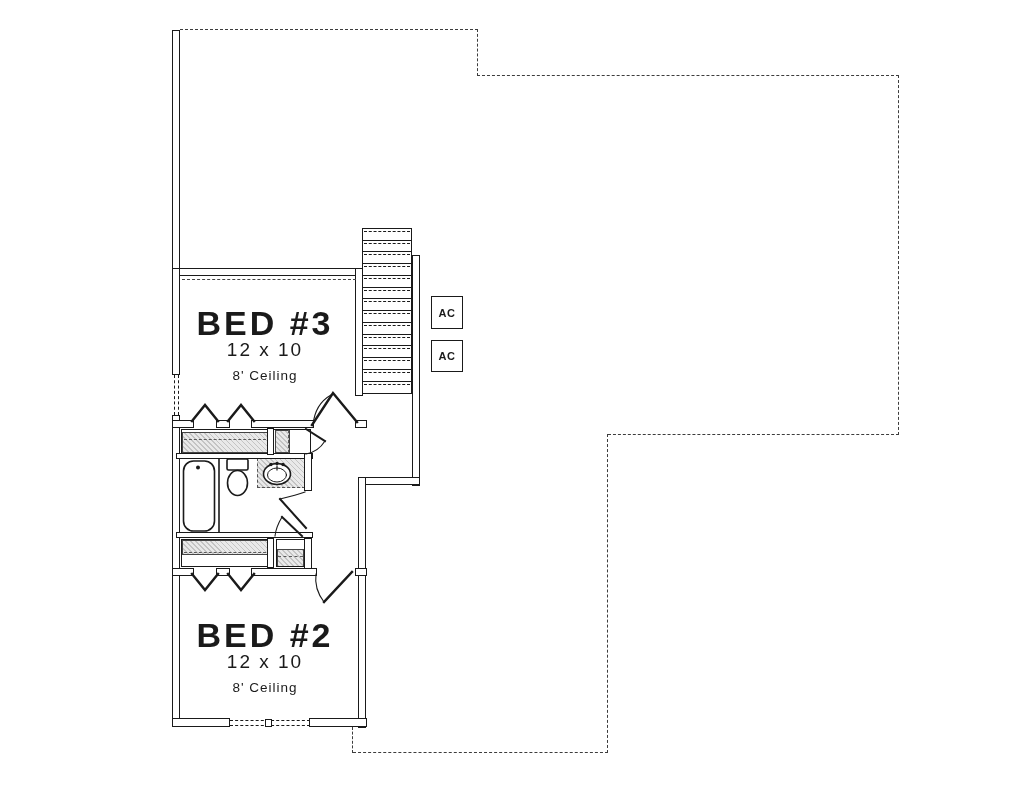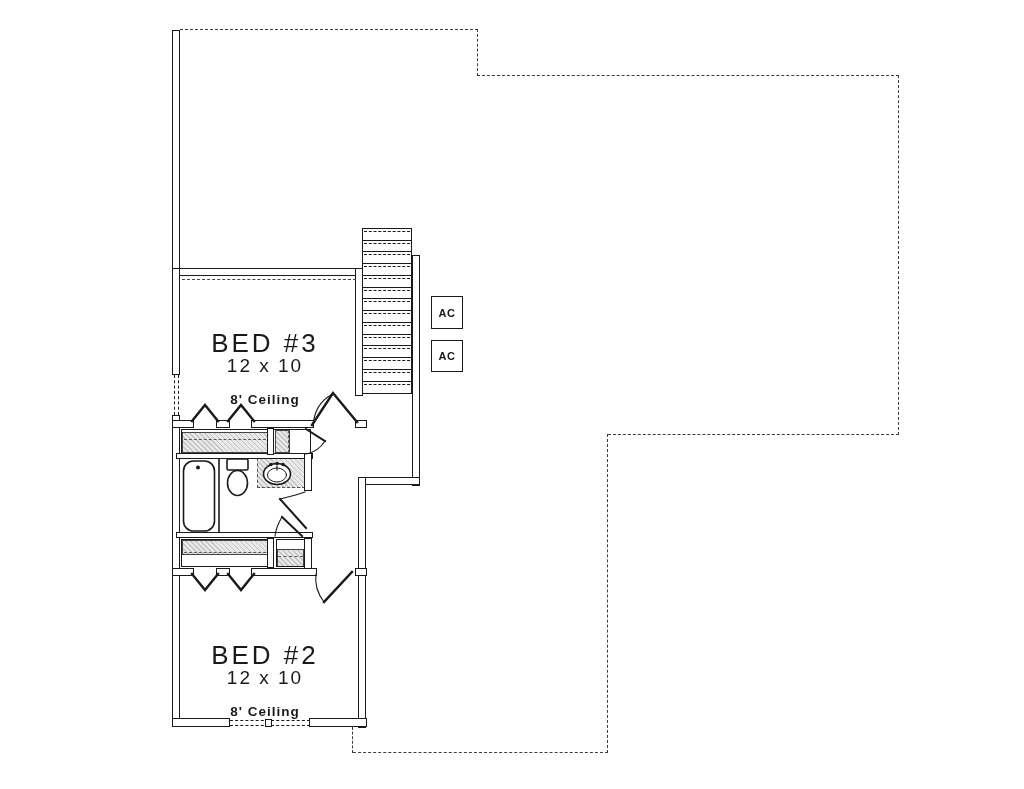--- a/index.html
+++ b/index.html
@@ -10,23 +10,23 @@
   .dash-v{position:absolute;border-left:1.7px dashed #3d3d3d;width:0;}
   .win-dash-h{position:absolute;border-top:1.6px dashed #1a1a1a;height:0;}
   .win-dash-v{position:absolute;border-left:1.6px dashed #1a1a1a;width:0;}
   .shelf-line{position:absolute;border-top:1.2px dashed #5a5a5a;height:0;}
   .shelf-line-v{position:absolute;border-left:1.2px dashed #5a5a5a;width:0;}
   .hatch{position:absolute;background:repeating-linear-gradient(45deg,#c4c4c4 0,#c4c4c4 1px,#e9e9e9 1px,#e9e9e9 3.5px);border:1px solid #444;box-sizing:border-box;}
   .thin-rect{position:absolute;border:1px solid #1a1a1a;box-sizing:border-box;}
   .tread{position:absolute;box-sizing:border-box;border:1.5px solid #1a1a1a;background:#fff;}
   .tread i{position:absolute;left:1px;right:1px;top:2px;border-top:1.4px dashed #1a1a1a;display:block;}
   .room-label{position:absolute;text-align:center;}
-  .room-name{font-size:26px;font-weight:400;letter-spacing:3px;line-height:1;margin-top:24px;}
+  .room-name{font-size:34px;font-weight:700;letter-spacing:3px;line-height:1;}
   .room-dims{font-size:19px;font-weight:400;letter-spacing:2px;line-height:1;}
-  .room-ceil{font-size:13.5px;font-weight:700;letter-spacing:1px;line-height:1;margin-top:18px;}
+  .room-ceil{font-size:13.5px;font-weight:400;letter-spacing:1px;line-height:1;margin-top:10px;}
   .ac-box{position:absolute;box-sizing:border-box;border:1.6px solid #1a1a1a;background:#fff;
           display:flex;align-items:center;justify-content:center;
           font-size:11px;font-weight:700;letter-spacing:.5px;}
   .plan-title{position:absolute;font-size:26px;font-weight:600;letter-spacing:3px;white-space:nowrap;line-height:1;}
   svg.overlay{position:absolute;left:0;top:0;}
 </style>
 </head>
 <body>
 
 <div class="plan">

